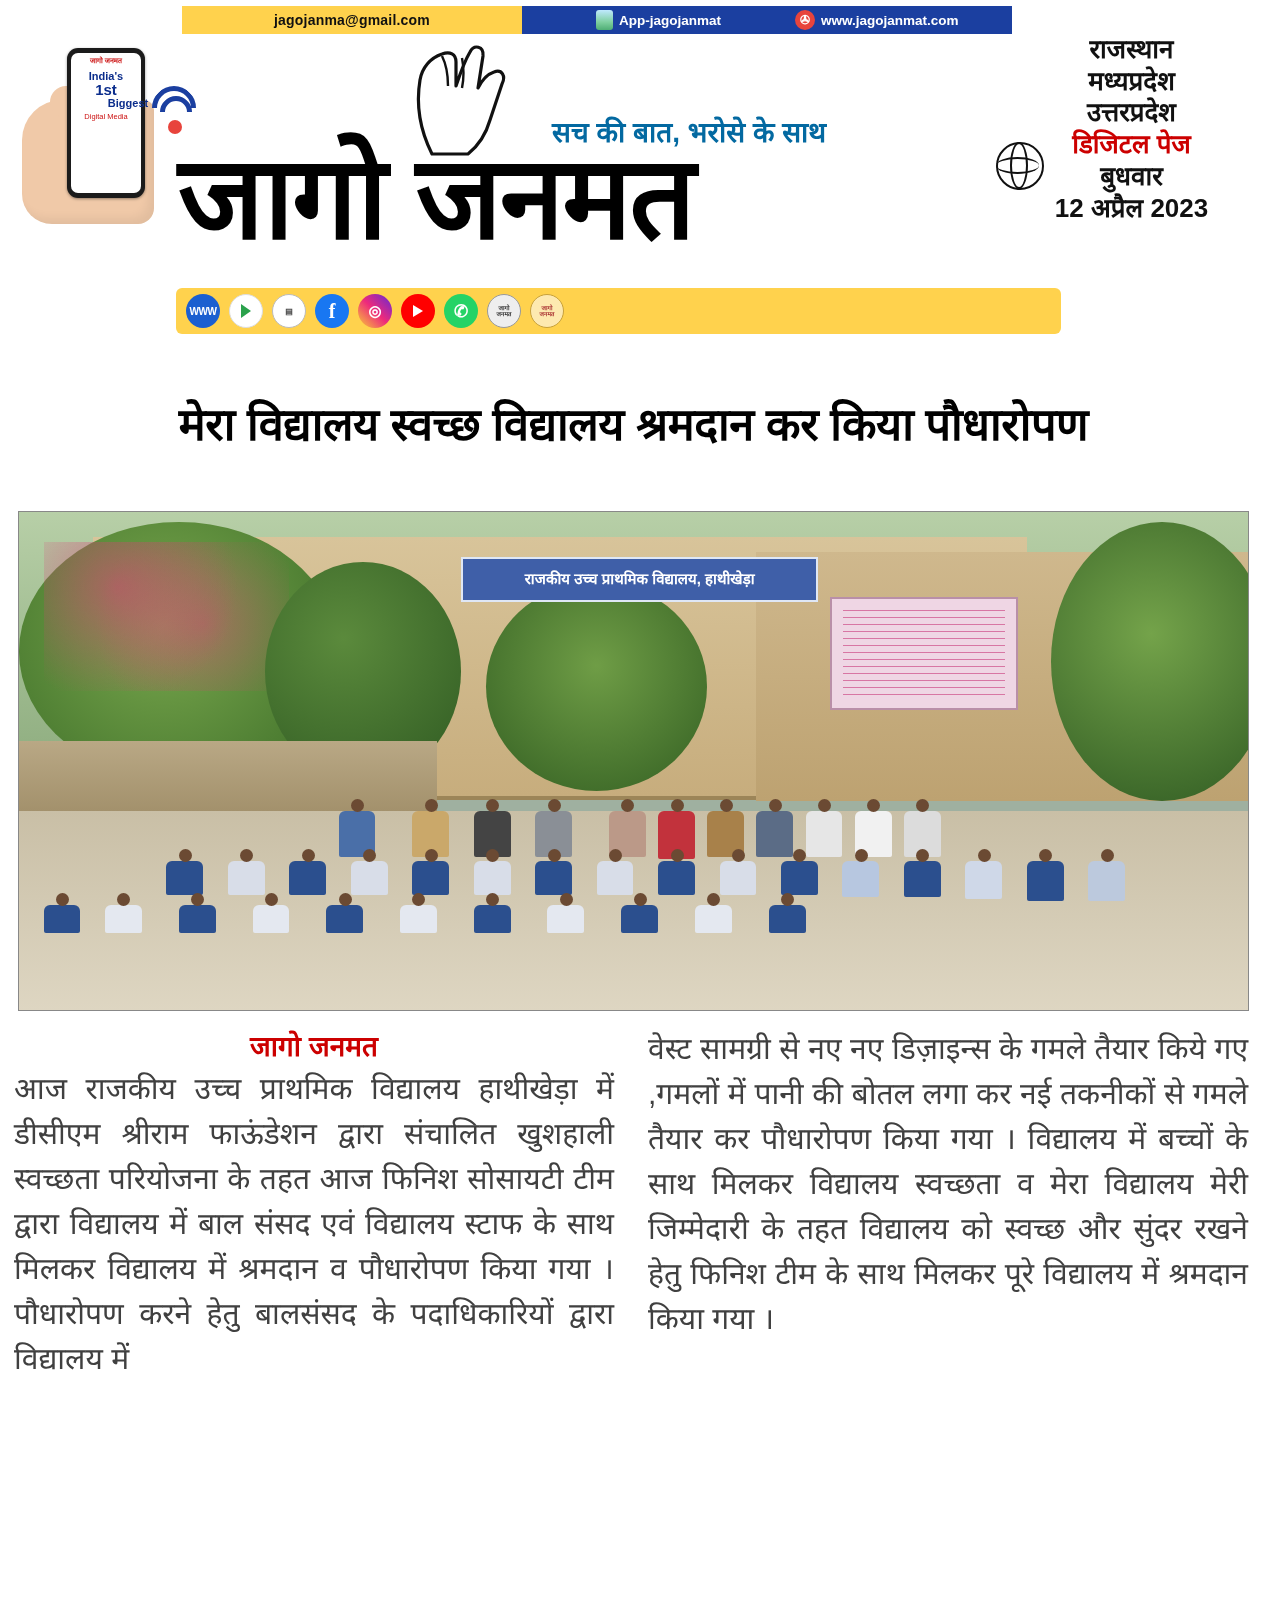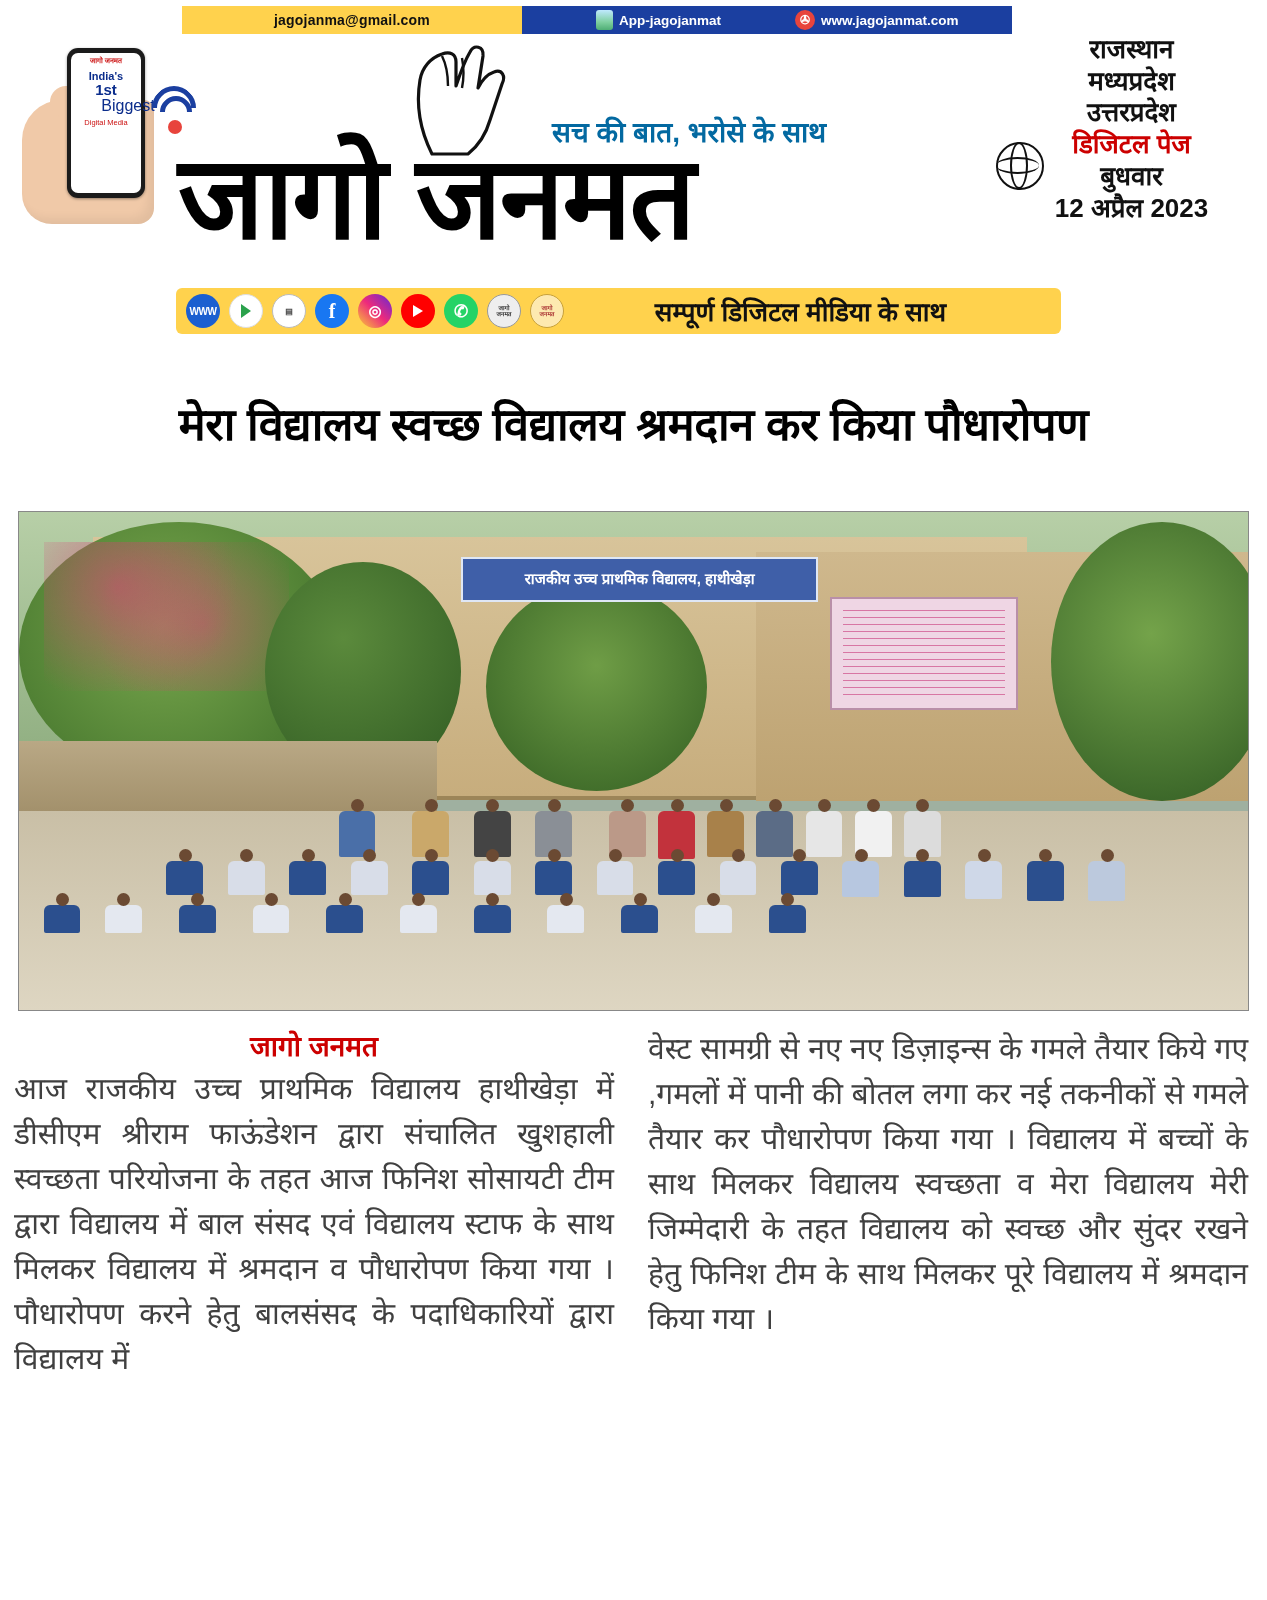--- a/index.html
+++ b/index.html
@@ -95,21 +95,21 @@
     align-items: center;
     padding-top: 4px;
     box-sizing: border-box;
   }
   .ps-logo {
     font-size: 7px; font-weight: bold; color: #c11; line-height: 1.1;
     text-align: center;
   }
   .ps-ind { font-size: 11px; font-weight: bold; color: #0b2d8c; margin-top: 5px;}
   .ps-1st { font-size: 15px; font-weight: bold; color: #0b2d8c; line-height: 1; }
-  .ps-big { font-size: 16px; font-weight: normal; color: #0b2d8c; padding-left: 44px; }
+  .ps-big { font-size: 11px; font-weight: bold; color: #0b2d8c; padding-left: 44px; }
   .ps-dig { font-size: 7.5px; color: #c11; margin-top: 3px; }
   .hand-shape {
     position: absolute;
     left: 0px; top: 58px;
     width: 132px; height: 124px;
     background: #f0c9a8;
     border-radius: 40px 10px 16px 30px;
     box-shadow: inset -6px -6px 10px rgba(0,0,0,.06);
   }
   .hand-shape:after {
@@ -417,21 +417,20 @@
       <span class="sicon news">▤</span>
       <span class="sicon fb">f</span>
       <span class="sicon ig">◎</span>
       <span class="sicon yt">
           <span class="tri"></span>
         </span>
       <span class="sicon wa">✆</span>
       <span class="sicon np1">जागो<br>जनमत</span>
       <span class="sicon np2">जागो<br>जनमत</span>
     </div>
-    <div class="strip-text">सम्पूर्ण डिजिटल मीडिया के साथ</div>
   </div>
 
   <div class="headline">मेरा विद्यालय स्वच्छ विद्यालय श्रमदान कर किया पौधारोपण</div>
 
   <div class="photo">
     <div class="ph-sky"></div>
     <div class="ph-bldg"></div>
     <div class="ph-bldg2"></div>
     <div class="ph-tree t1"></div>
     <div class="ph-flowers"></div>

